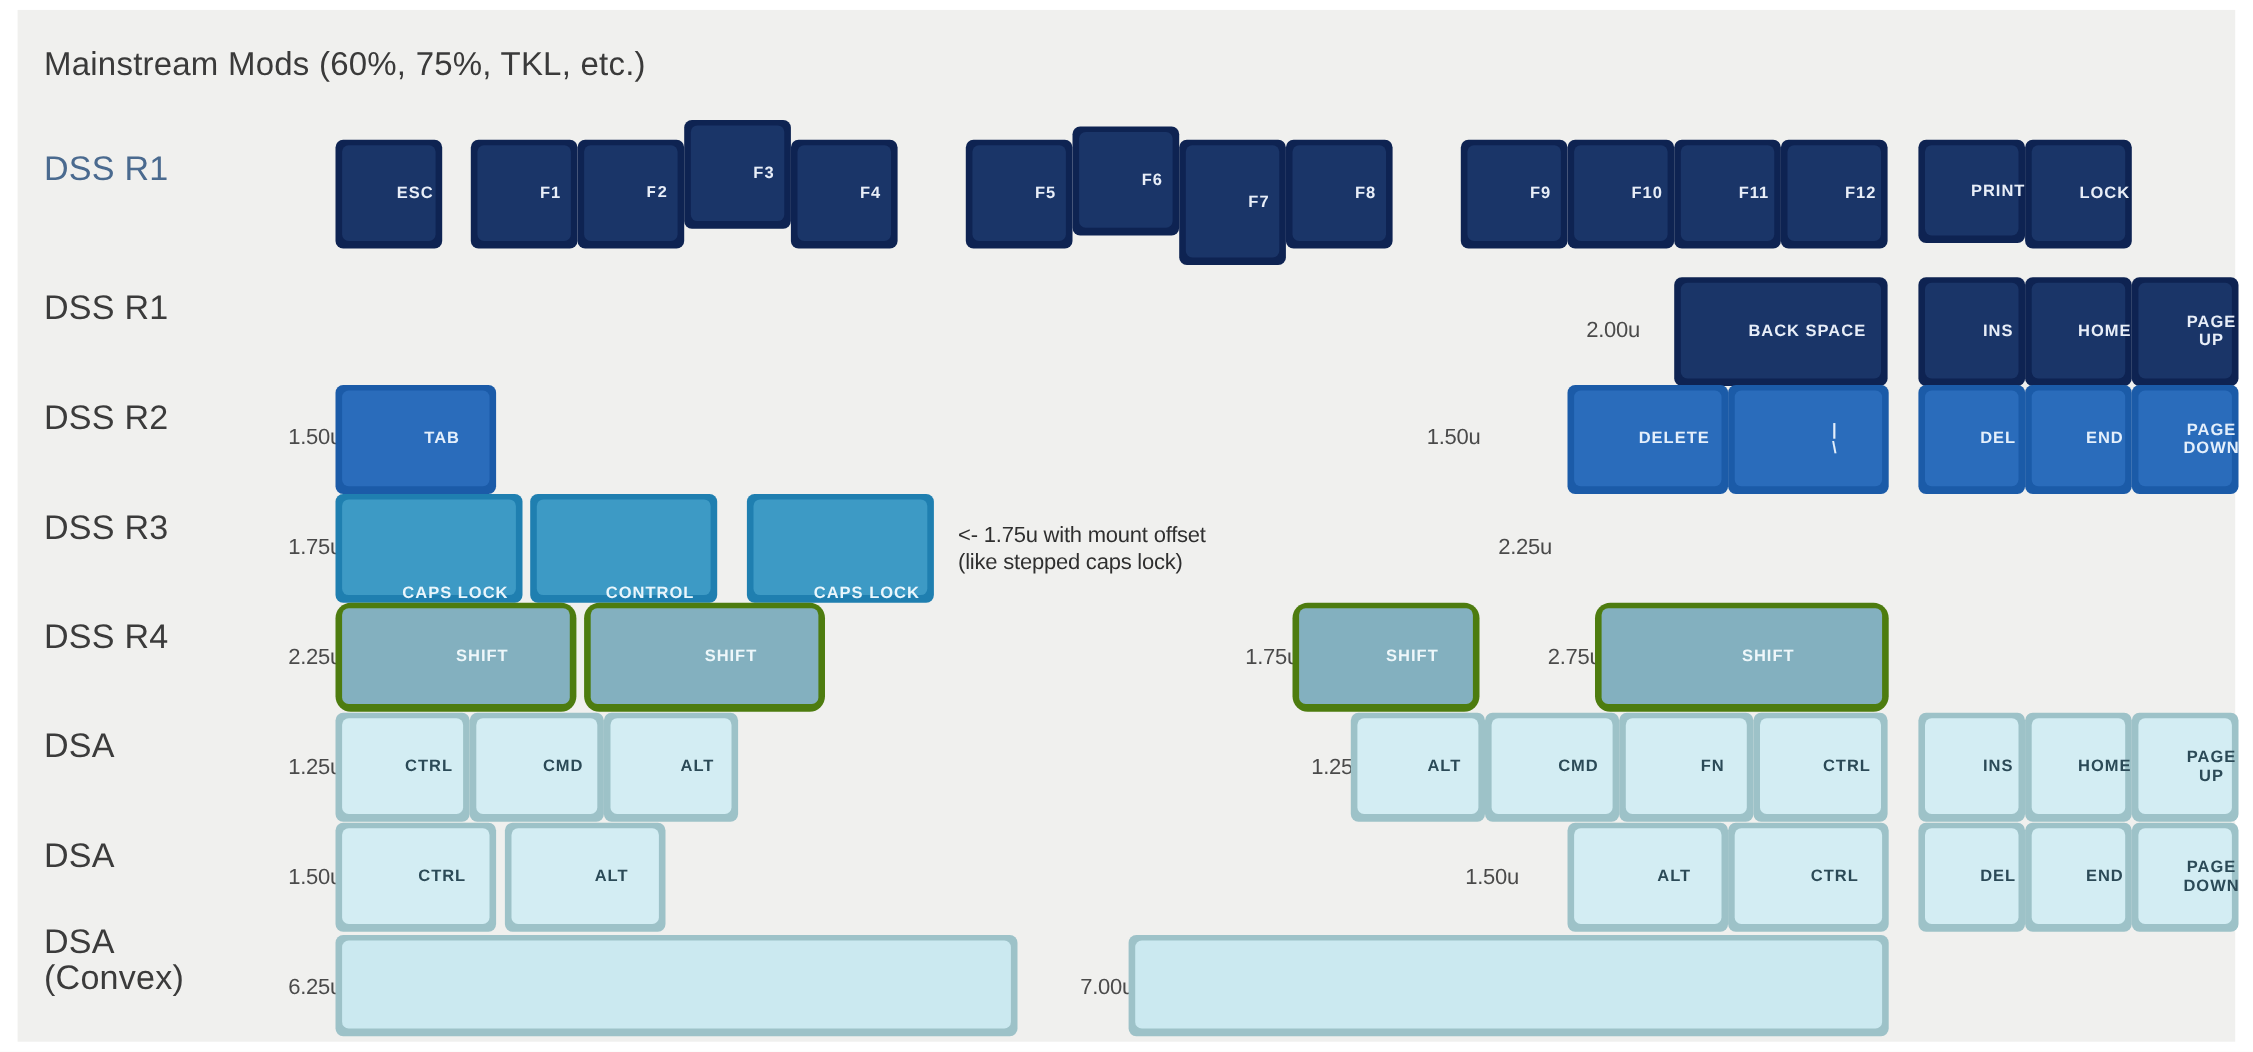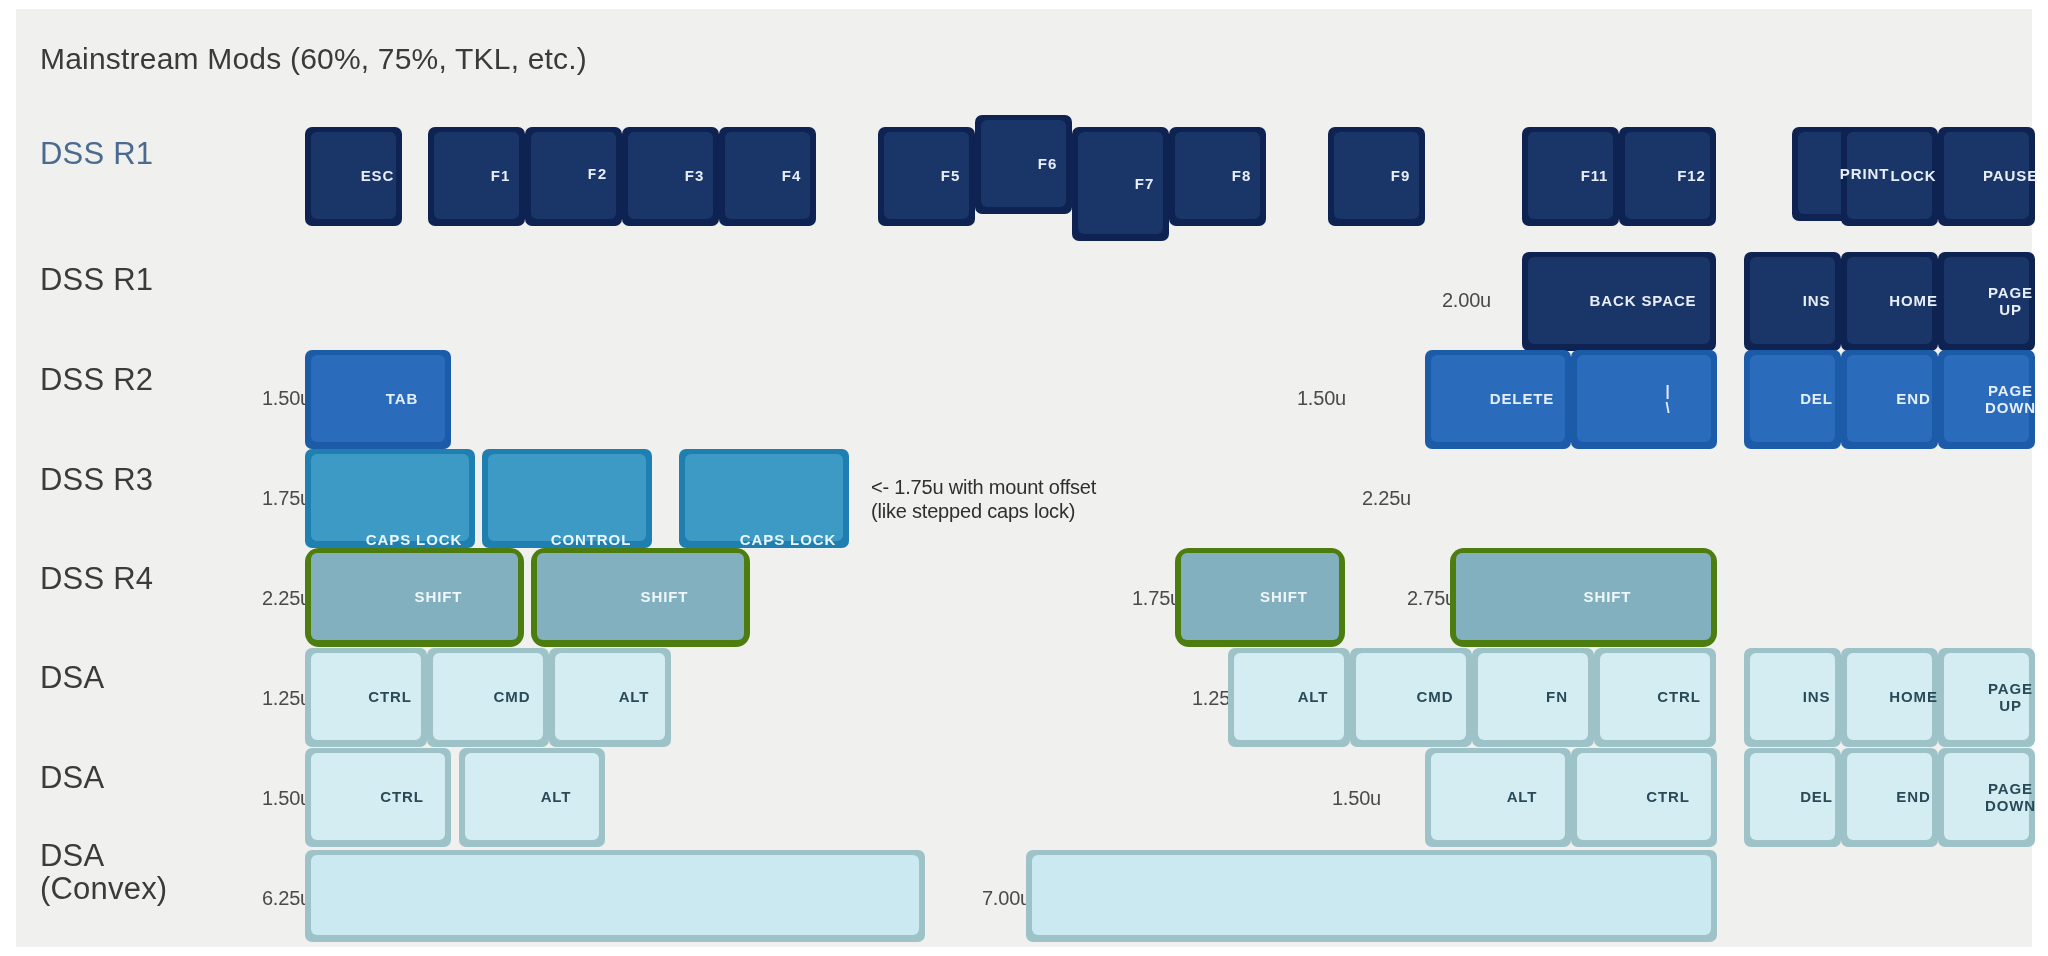--- a/index.html
+++ b/index.html
@@ -163,21 +163,21 @@
       <span class="legend">ESC</span>
     </div>
   <div class="key k-navy" style="left:412px;  top:118px; width:97px;  height:99px;">
       <span class="cap"></span>
       <span class="legend">F1</span>
     </div>
   <div class="key k-navy" style="left:509px;  top:118px; width:97px;  height:99px;font-family:Liberation Mono, monospace;">
       <span class="cap"></span>
       <span class="legend">F2</span>
     </div>
-  <div class="key k-navy" style="left:606px;  top:118px; width:97px;  height:99px;">
+  <div class="key k-navy" style="left:606px;  top:100px; width:97px;  height:99px;">
       <span class="cap"></span>
       <span class="legend">F3</span>
     </div>
   <div class="key k-navy" style="left:703px;  top:118px; width:97px;  height:99px;">
       <span class="cap"></span>
       <span class="legend">F4</span>
     </div>
 
   <div class="key k-navy" style="left:862px;  top:118px; width:97px;  height:99px;">
       <span class="cap"></span>
@@ -193,40 +193,40 @@
     </div>
   <div class="key k-navy" style="left:1153px; top:118px; width:97px;  height:99px;">
       <span class="cap"></span>
       <span class="legend">F8</span>
     </div>
 
   <div class="key k-navy" style="left:1312px; top:118px; width:97px;  height:99px;">
       <span class="cap"></span>
       <span class="legend">F9</span>
     </div>
+  <div class="key k-navy" style="left:1409px; top:118px; width:97px;  height:99px;">
+      <span class="cap"></span>
+      <span class="legend">F10</span>
+    </div>
   <div class="key k-navy" style="left:1506px; top:118px; width:97px;  height:99px;">
       <span class="cap"></span>
       <span class="legend">F11</span>
     </div>
   <div class="key k-navy" style="left:1603px; top:118px; width:97px;  height:99px;">
       <span class="cap"></span>
       <span class="legend">F12</span>
     </div>
 
-  <div class="key k-navy" style="left:1776px; top:118px; width:97px;  height:94px;">
+  <div class="key k-navy" style="left:1728px; top:118px; width:97px;  height:94px;">
       <span class="cap"></span>
       <span class="legend">PRINT</span>
     </div>
   <div class="key k-navy" style="left:1825px; top:118px; width:97px;  height:99px;">
       <span class="cap"></span>
       <span class="legend">LOCK</span>
-    </div>
-  <div class="key k-navy" style="left:1922px; top:118px; width:97px;  height:99px;">
-      <span class="cap"></span>
-      <span class="legend">PAUSE</span>
     </div>
 
   <div class="key k-navy" style="left:1506px; top:243px; width:194px; height:99px;">
       <span class="cap"></span>
       <span class="legend">BACK SPACE</span>
     </div>
   <div class="key k-navy" style="left:1728px; top:243px; width:97px;  height:99px;">
       <span class="cap"></span>
       <span class="legend">INS</span>
     </div>

